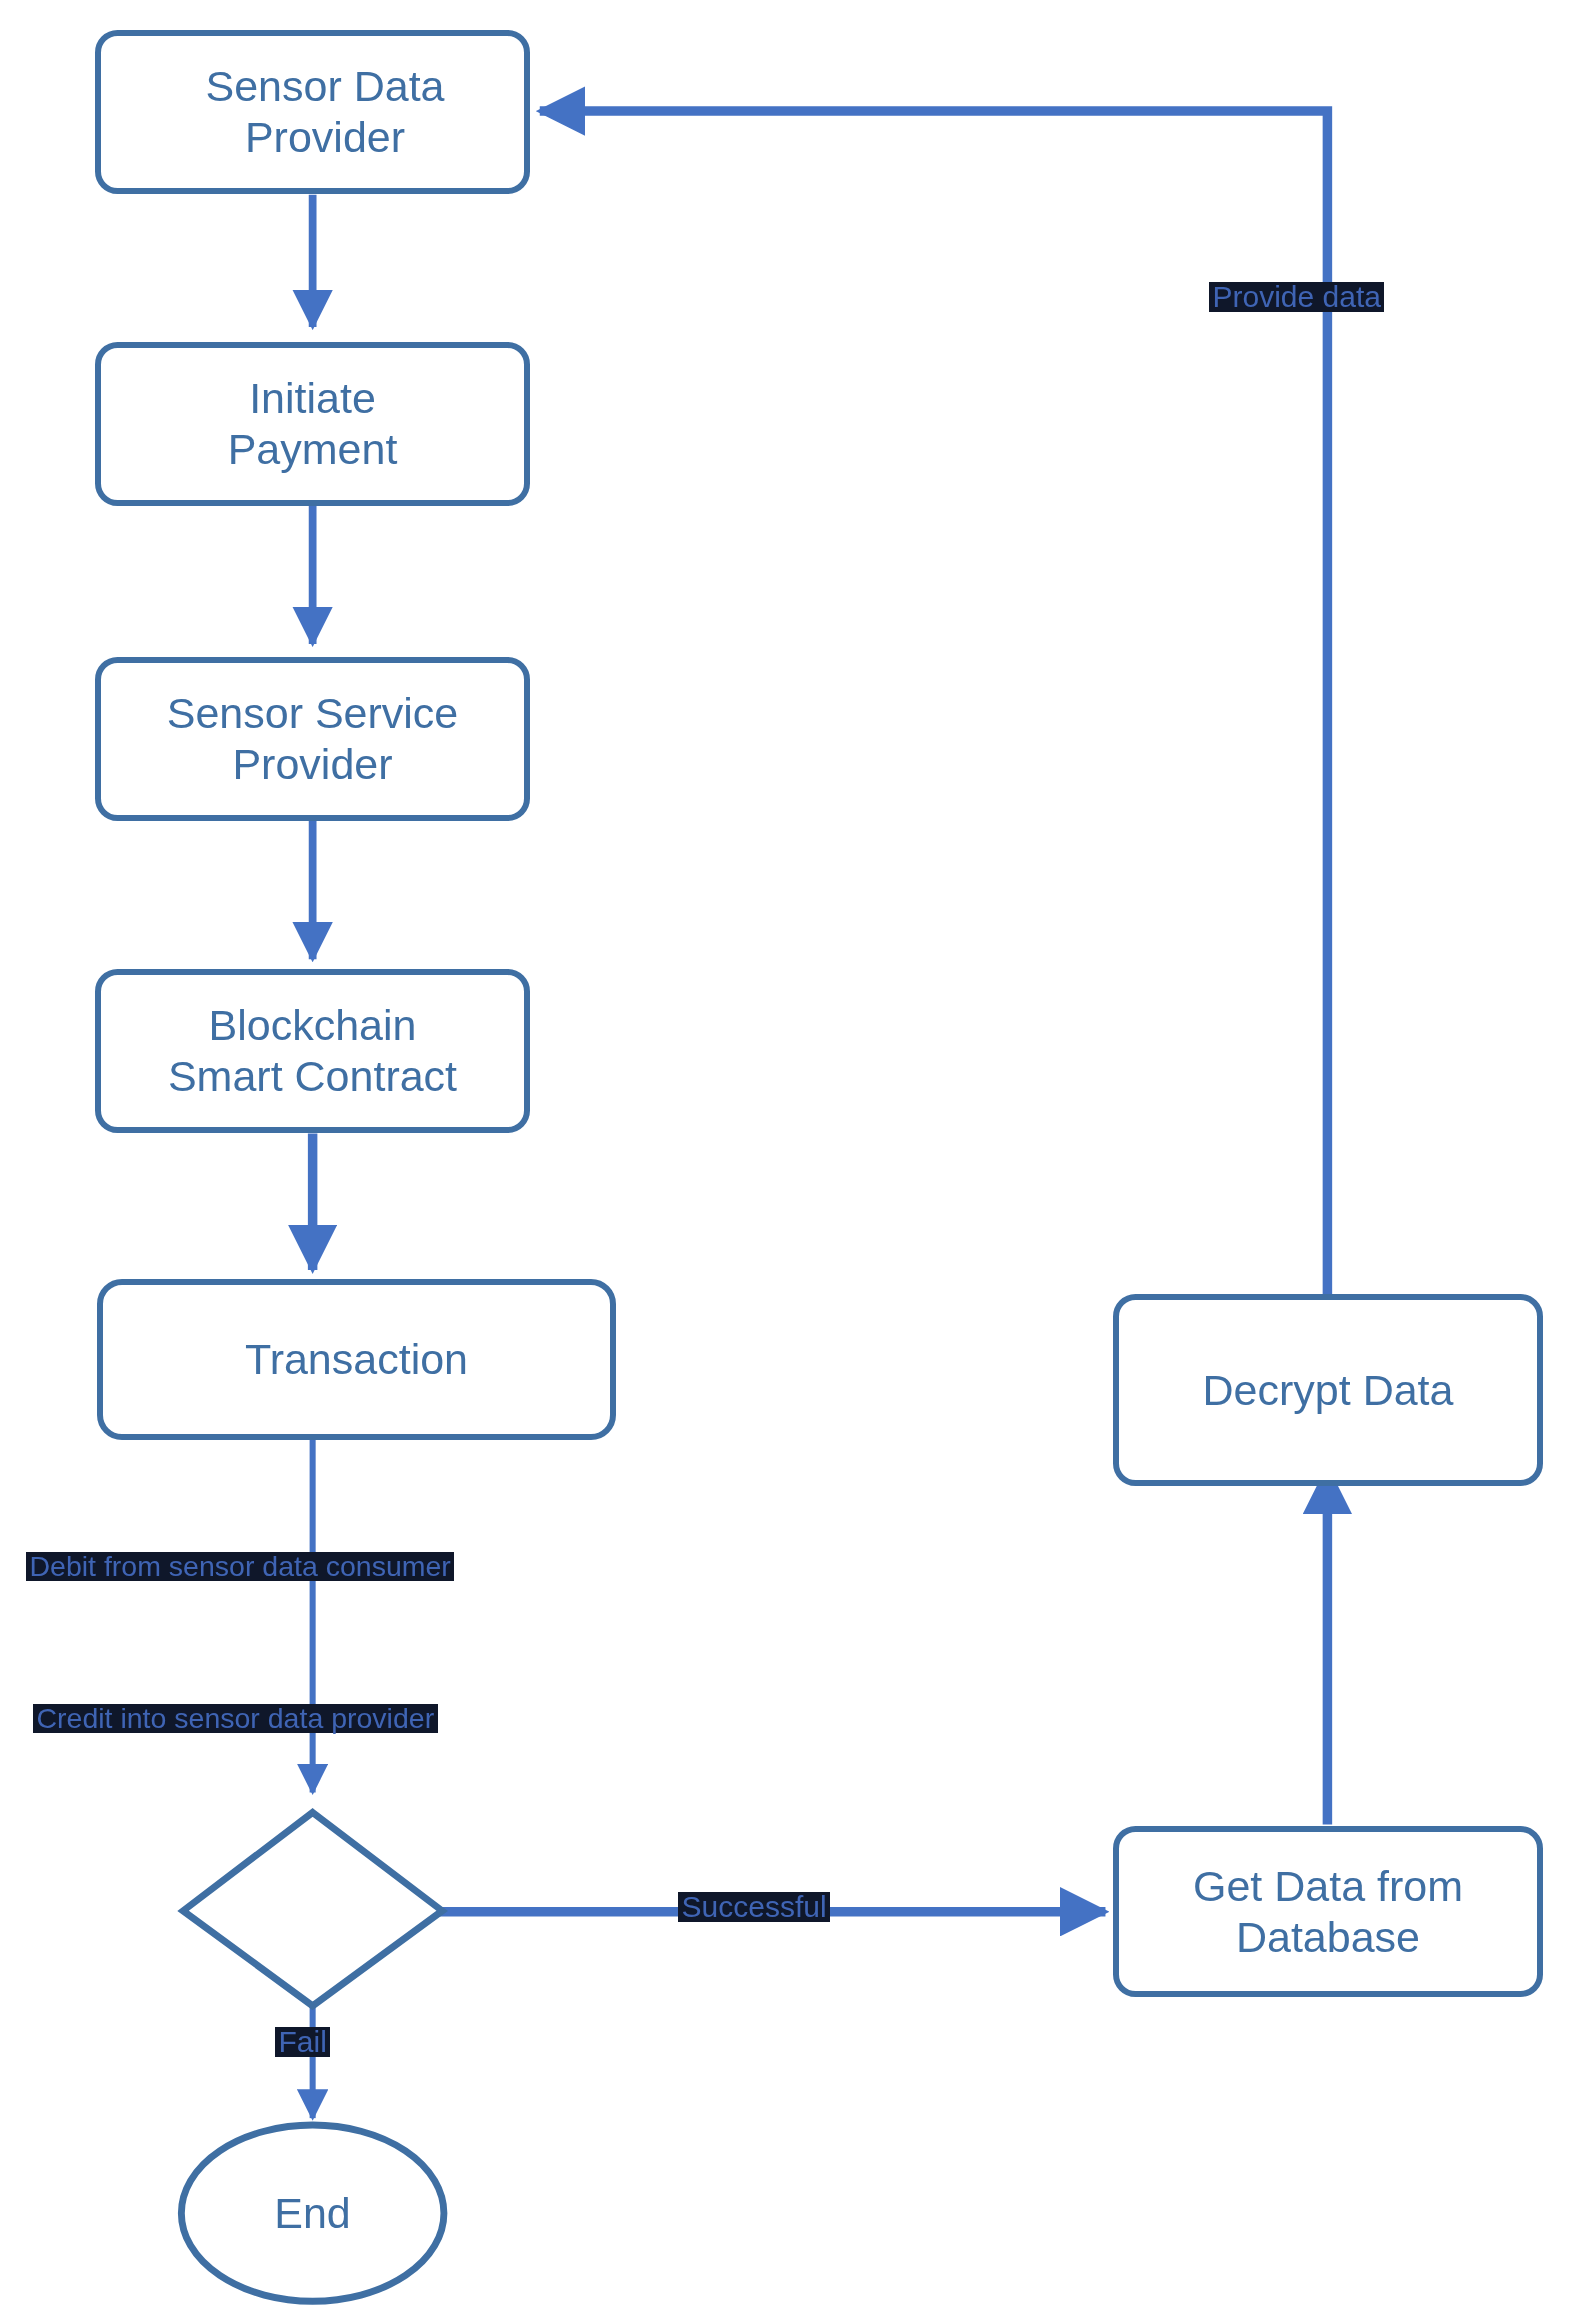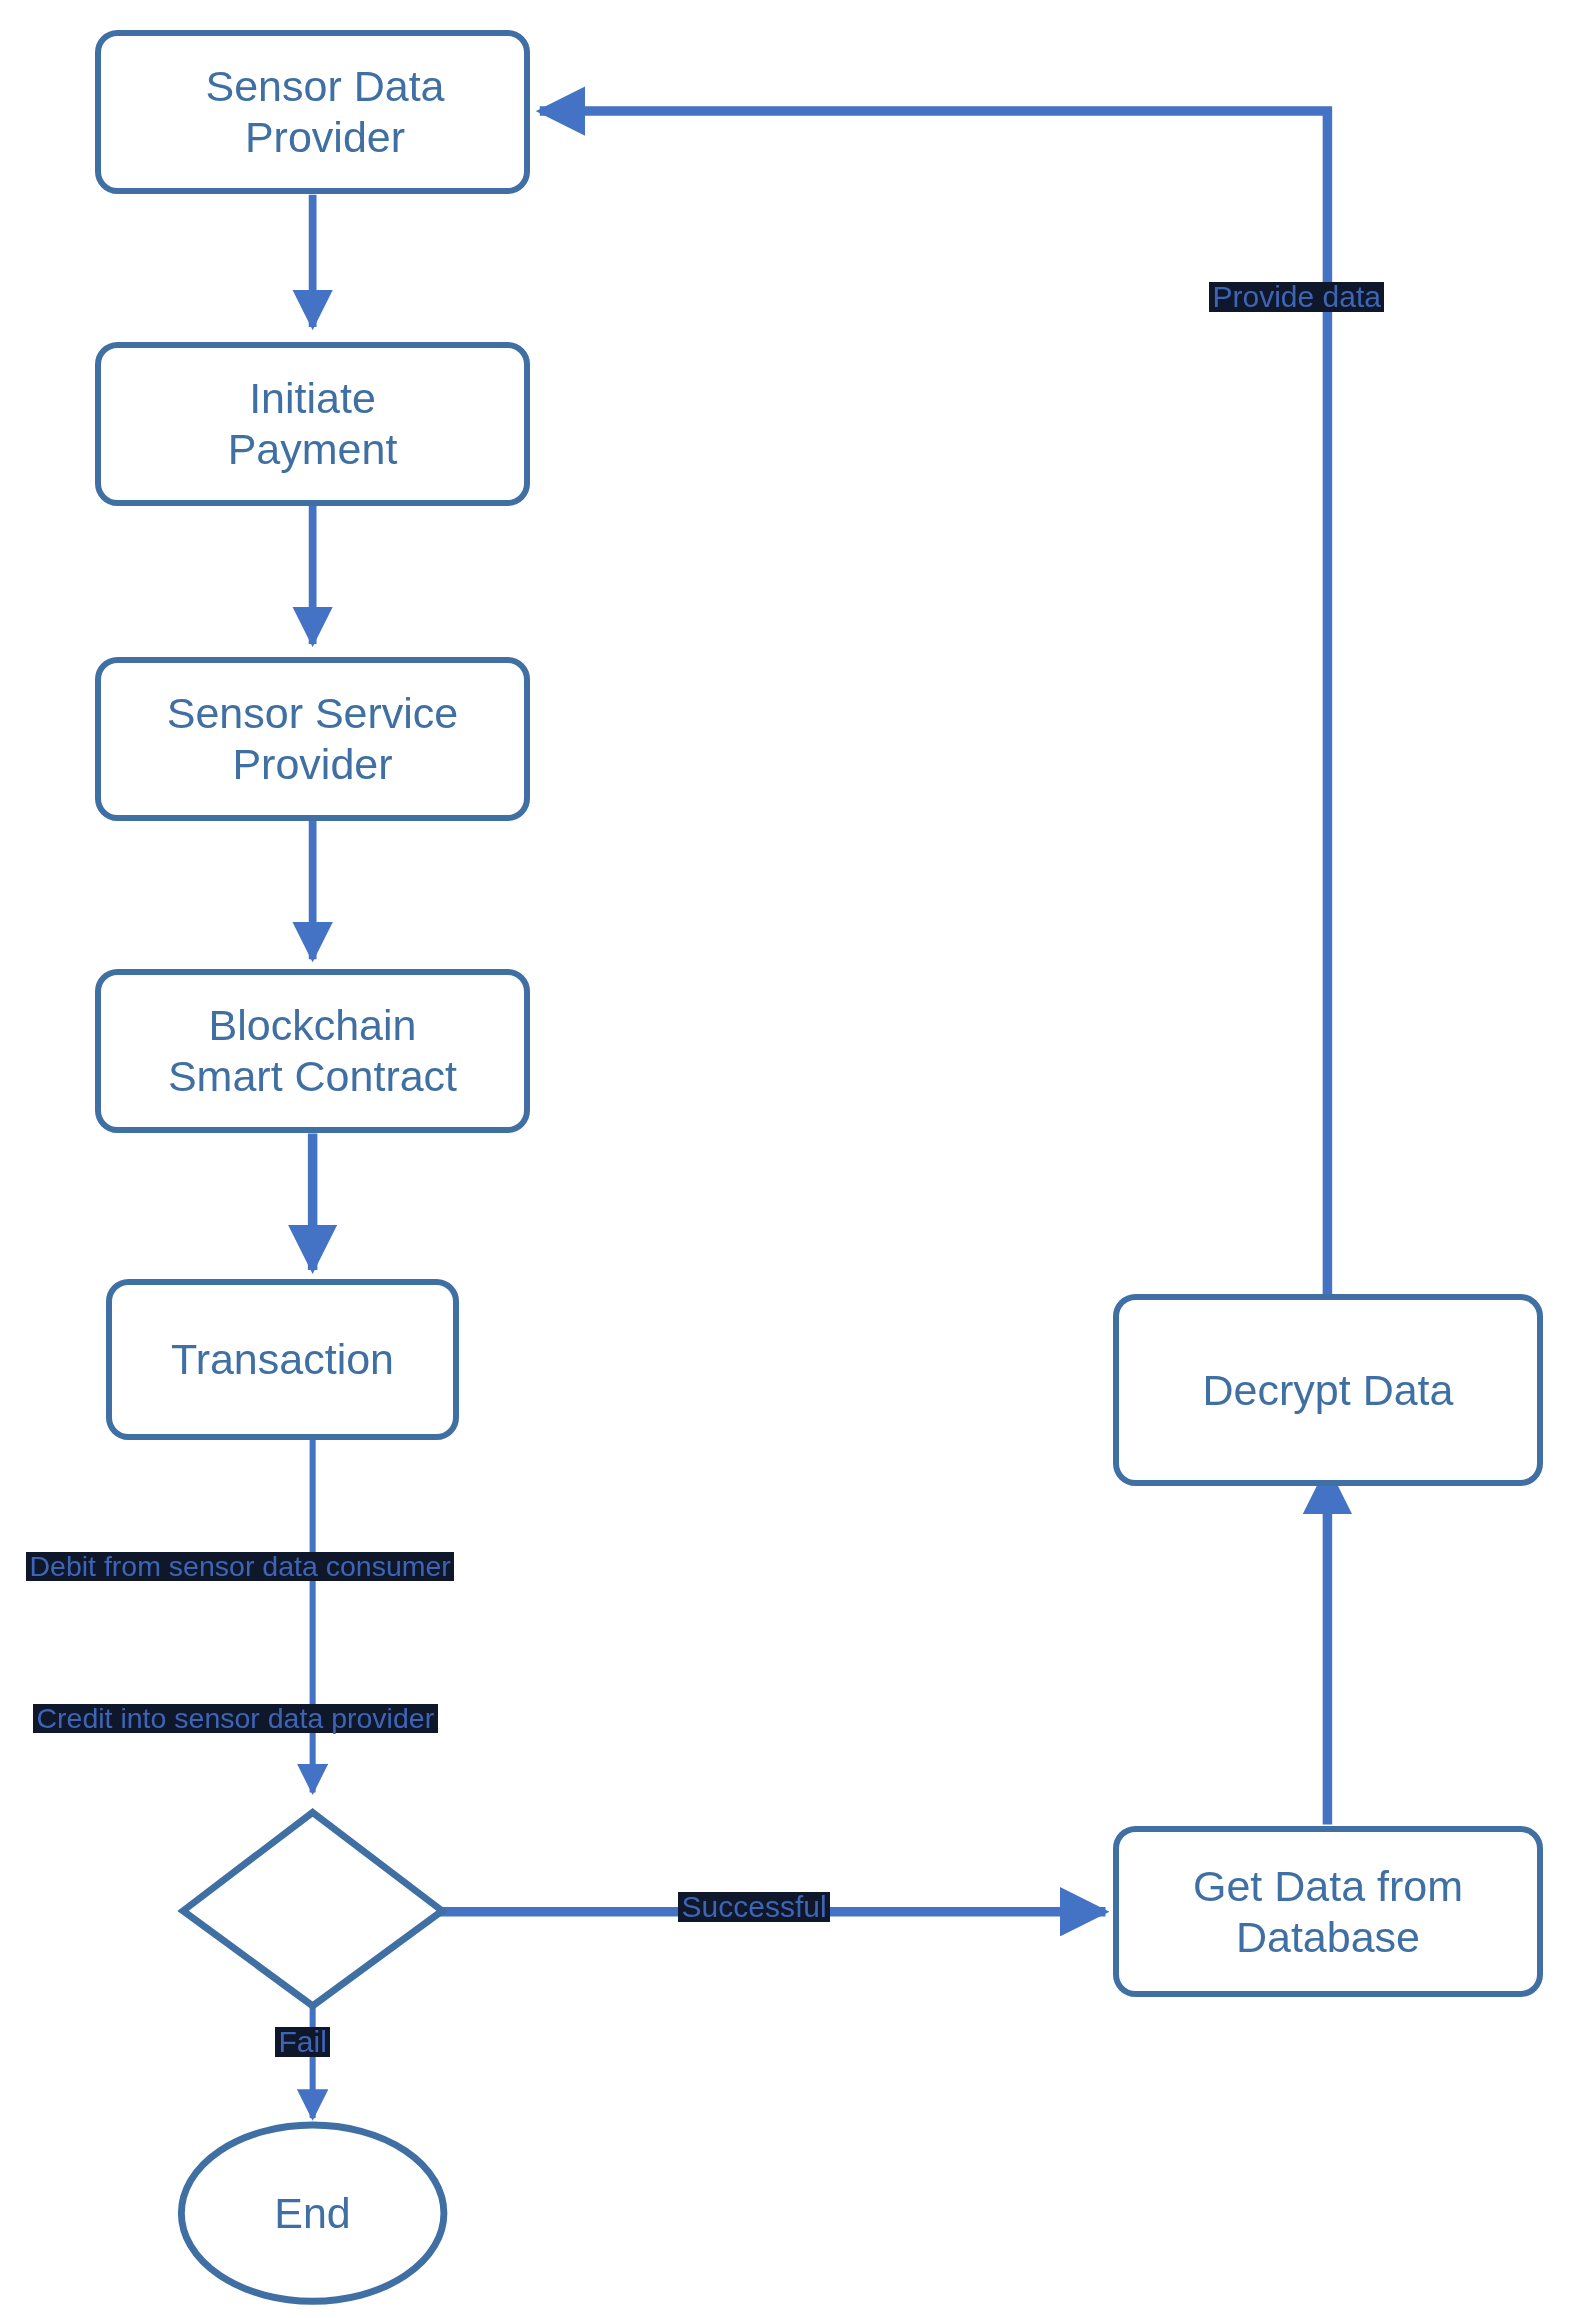--- a/index.html
+++ b/index.html
@@ -112,21 +112,21 @@
   <div class="node proc" style="left:95px; top:657px; width:435px; height:164px;">
     <span>Sensor Service
 Provider</span>
   </div>
 
   <div class="node proc" style="left:95px; top:969px; width:435px; height:164px;">
     <span>Blockchain
 Smart Contract</span>
   </div>
 
-  <div class="node proc" style="left:106px; top:1279px; width:353px; height:161px;">
+  <div class="node proc" style="left:97px; top:1279px; width:519px; height:161px;border-radius:25px;">
     <span>Transaction</span>
   </div>
 
   <div class="node decision" style="left:183px; top:1812px; width:259px; height:194px; font-size:35px;">
     <span></span>
   </div>
 
   <div class="node terminator" style="left:181px; top:2125px; width:263px; height:176px;align-items:center;">
     <span>End</span>
   </div>

